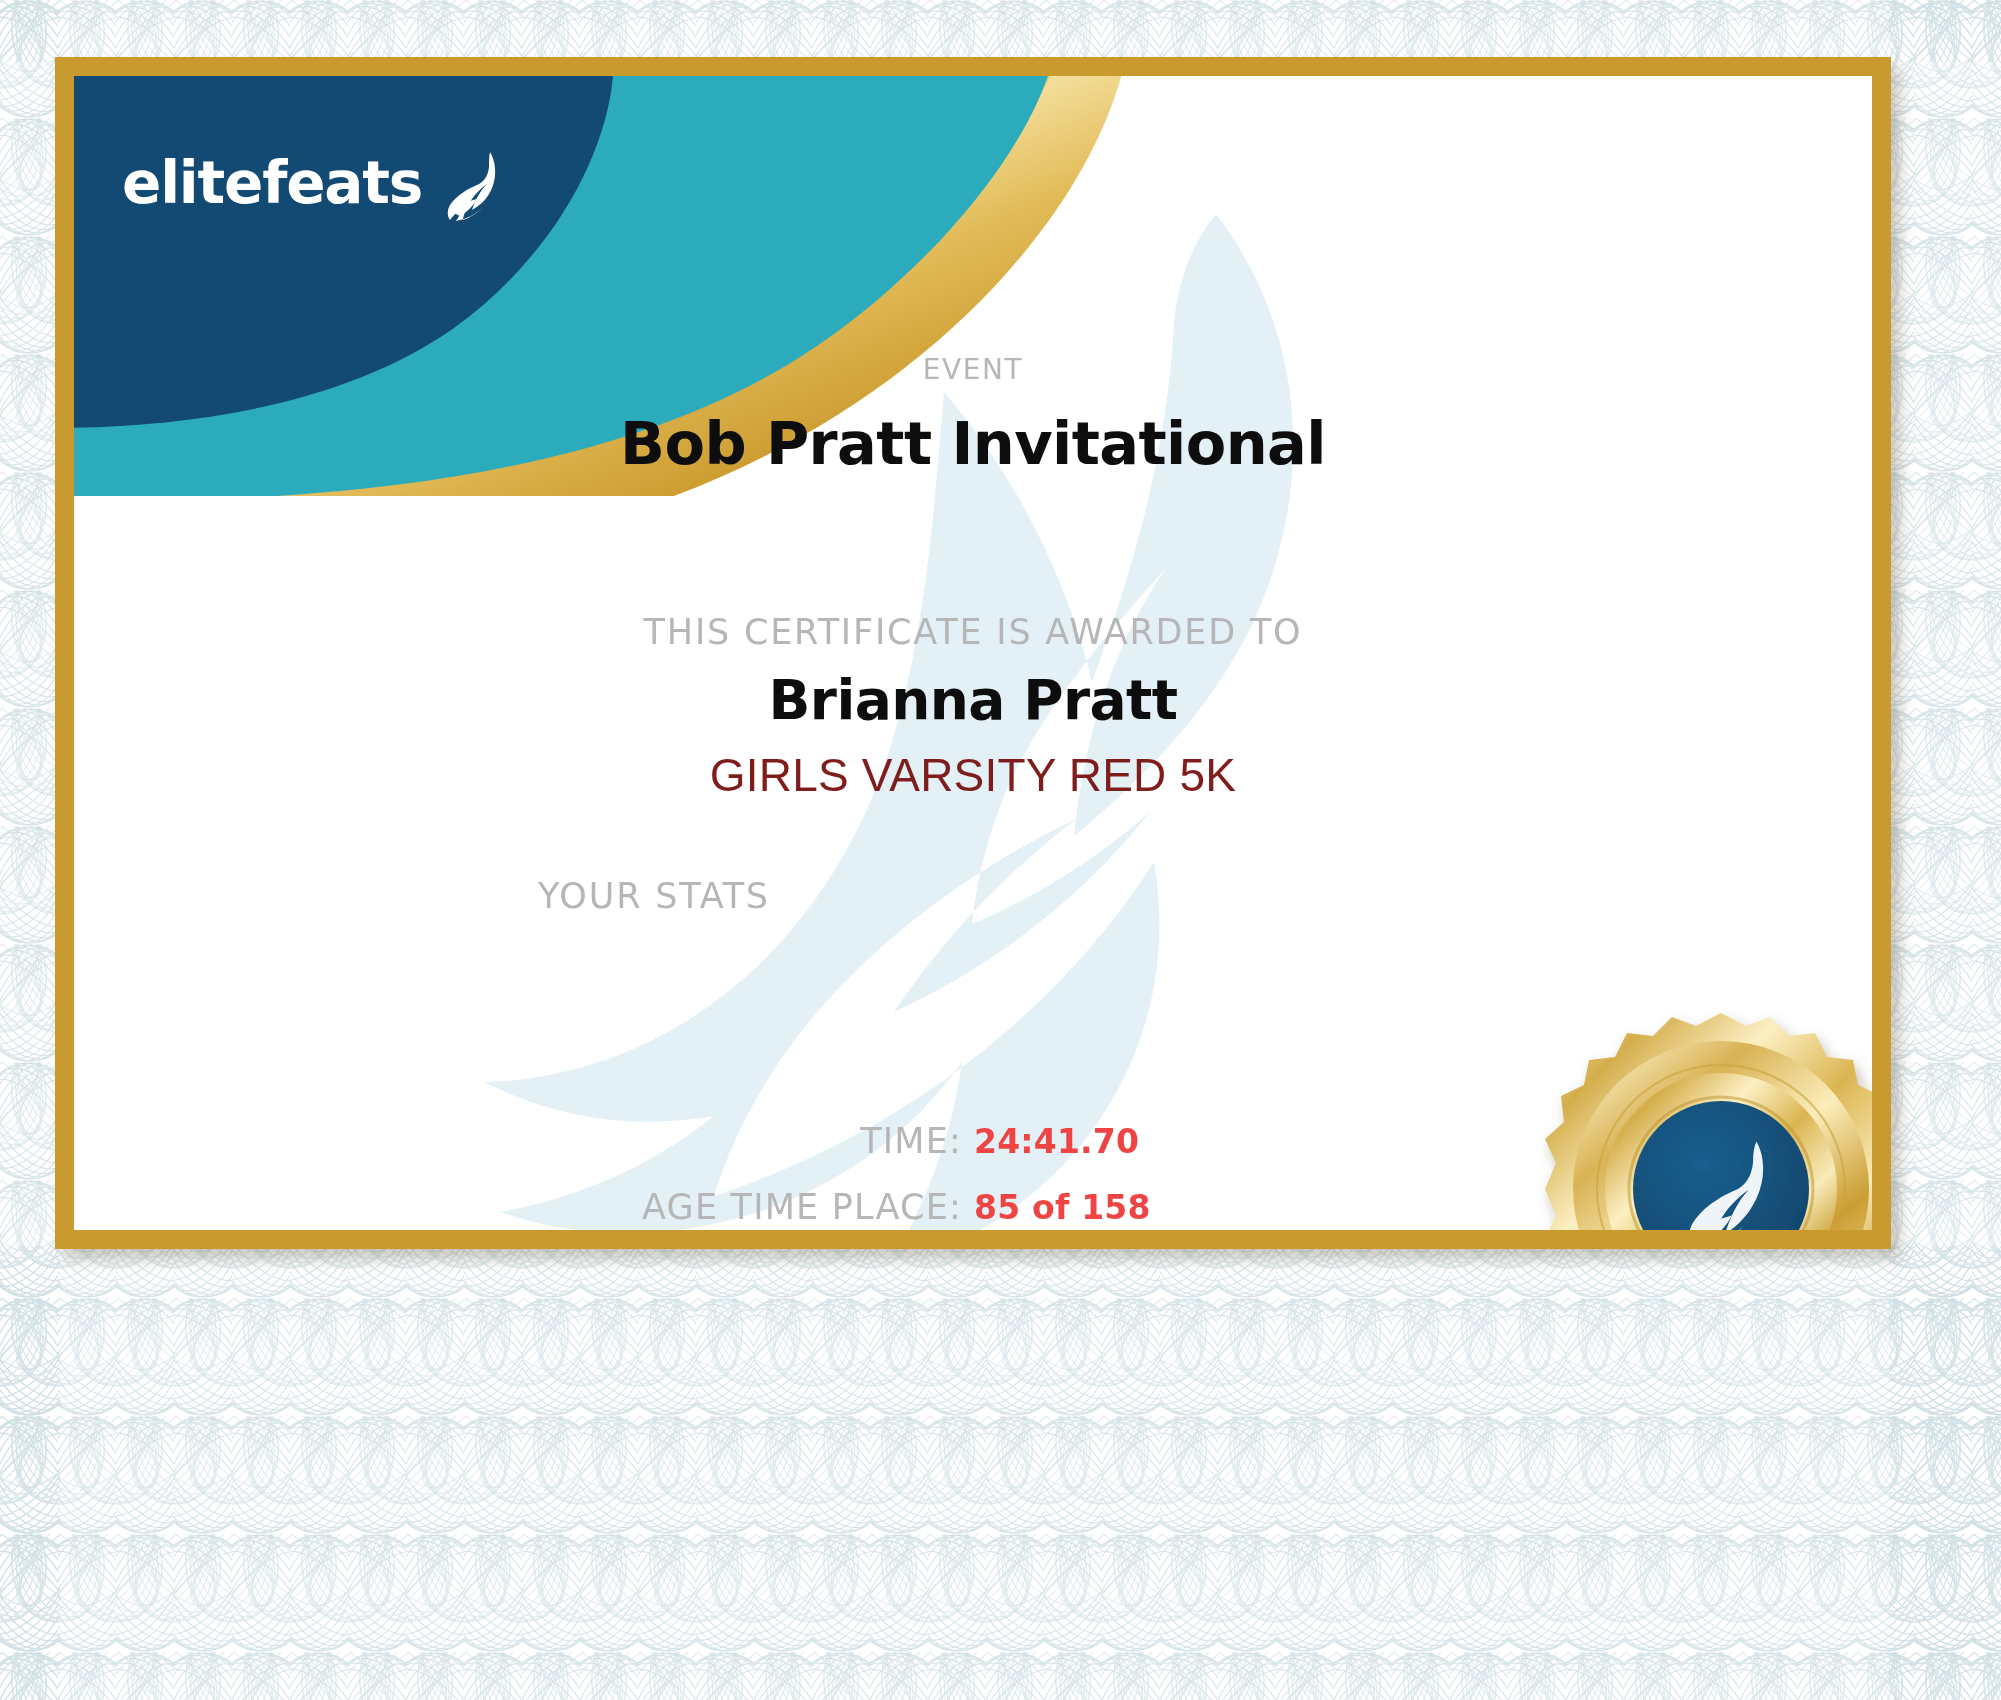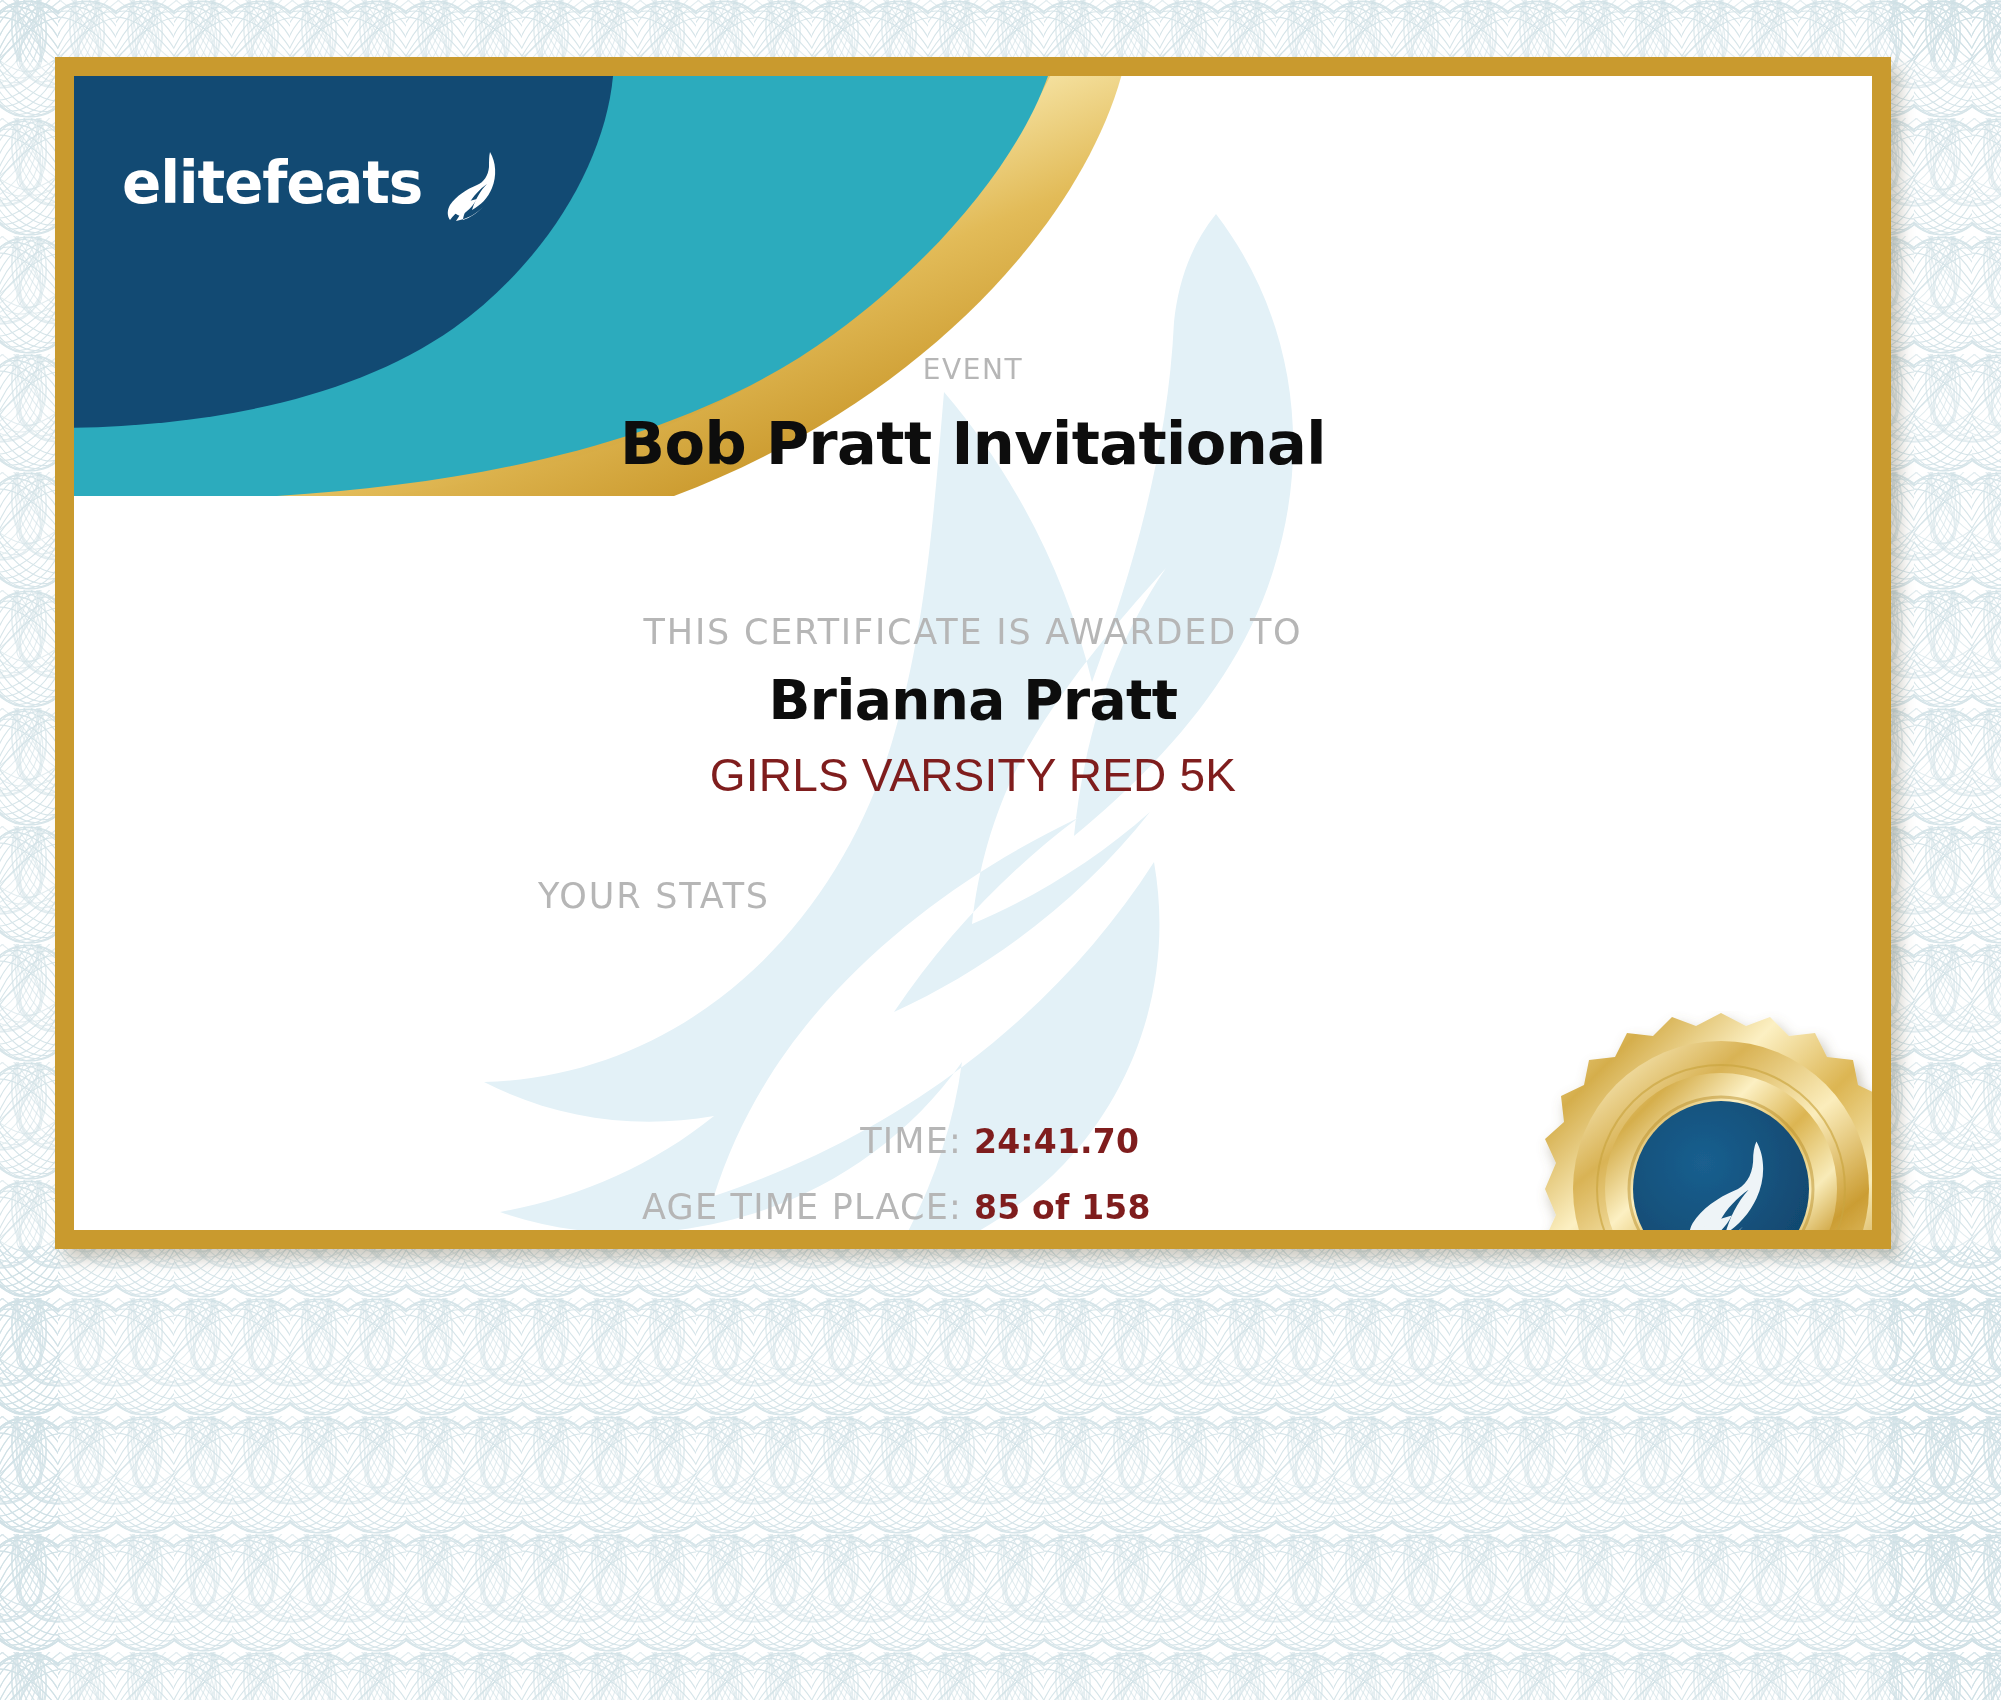--- a/index.html
+++ b/index.html
@@ -155,21 +155,21 @@
   .stat-label {
     color: #b6b6b6;
     font-family: "DejaVu Sans", sans-serif;
     font-size: 35px;
     font-weight: 400;
     letter-spacing: 1.2px;
     text-align: right;
     white-space: nowrap;
   }
   .stat-value {
-    color: #7f1d1d;
+    color: #ef4444;
     font-family: "DejaVu Sans", sans-serif;
     font-size: 33px;
     font-weight: 700;
     letter-spacing: 0.2px;
     margin-left: 12px;
     width: 260px;
     text-align: left;
     white-space: nowrap;
   }
 

